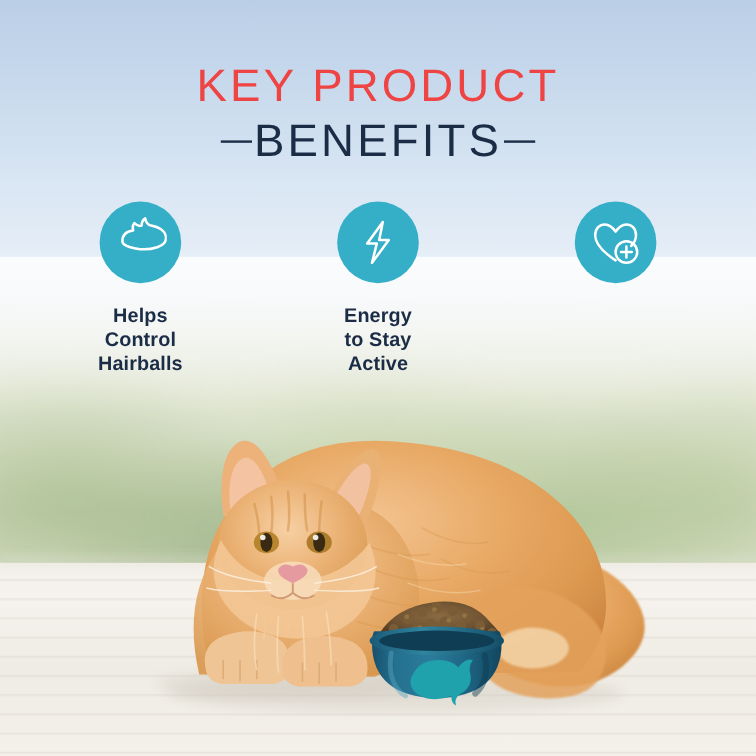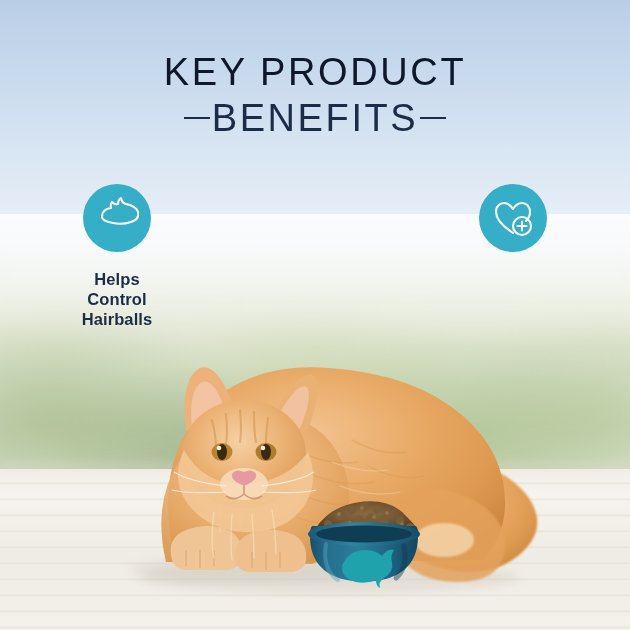--- a/index.html
+++ b/index.html
@@ -82,21 +82,21 @@
     position: absolute;
     left: 0; right: 0;
     top: 50px;
     text-align: center;
   }
   .title-line1 {
     font-size: 38px;
     line-height: 44px;
     letter-spacing: 2.6px;
     font-weight: 300;
-    color: #0f172a;
+    color: #ef4444;
     white-space: nowrap;
   }
   .title-line2 {
     display: flex;
     align-items: center;
     justify-content: center;
     gap: 2px;
     margin-top: 2px;
   }
   .title-line2 .dash {
@@ -110,21 +110,21 @@
     line-height: 44px;
     letter-spacing: 2.6px;
     font-weight: 300;
     color: #1b2c46;
     white-space: nowrap;
   }
 
   
   .benefits {
     position: absolute;
-    top: 184px;
+    top: 168px;
     left: 22px;
     right: 22px;
     display: flex;
     justify-content: space-between;
     align-items: flex-start;
   }
   .benefit {
     width: 190px;
     display: flex;
     flex-direction: column;
@@ -361,20 +361,30 @@
         <svg width="44" height="44" viewBox="0 0 44 44">
           <path d="M7 21 q0 -8 9 -9 q-1 -4 1 -6 q3 3 6 2 q0 -4 3 -6 q1 5 5 6 q10 2 12 8
                    q2 7 -7 10 q-9 3 -18 1 q-11 -2 -11 -6 Z" fill="none" stroke="#ffffff" stroke-width="2.1" stroke-linejoin="round" stroke-linecap="round"></path>
         </svg>
       </div>
       <div class="benefit-label">Helps
 Control
 Hairballs</div>
     </div>
 
+    <div class="benefit">
+      <div class="icon-circle">
+        <svg width="40" height="40" viewBox="0 0 40 40">
+          <path d="M24 3 L11 21 h8 l-4 16 L29 18 h-8 Z" fill="none" stroke="#ffffff" stroke-width="2.1" stroke-linejoin="round" stroke-linecap="round"></path>
+        </svg>
+      </div>
+      <div class="benefit-label">Energy
+to Stay
+Active</div>
+    </div>
 
     <div class="benefit">
       <div class="icon-circle">
         <svg width="44" height="44" viewBox="0 0 44 44">
           <path d="M22 37 C10 29 5 22 5 16 C5 10 9 7 13 7 c4 0 7 3 9 6 c2 -3 5 -6 9 -6 c4 0 8 3 8 9
                    c0 3 -1 6 -4 9" fill="none" stroke="#ffffff" stroke-width="2.1" stroke-linecap="round" stroke-linejoin="round"></path>
           <circle cx="31" cy="30" r="9" fill="none" stroke="#ffffff" stroke-width="2.1"></circle>
           <path d="M31 25.5 v9 M26.5 30 h9" stroke="#ffffff" stroke-width="2.1" stroke-linecap="round"></path>
         </svg>
       </div>

